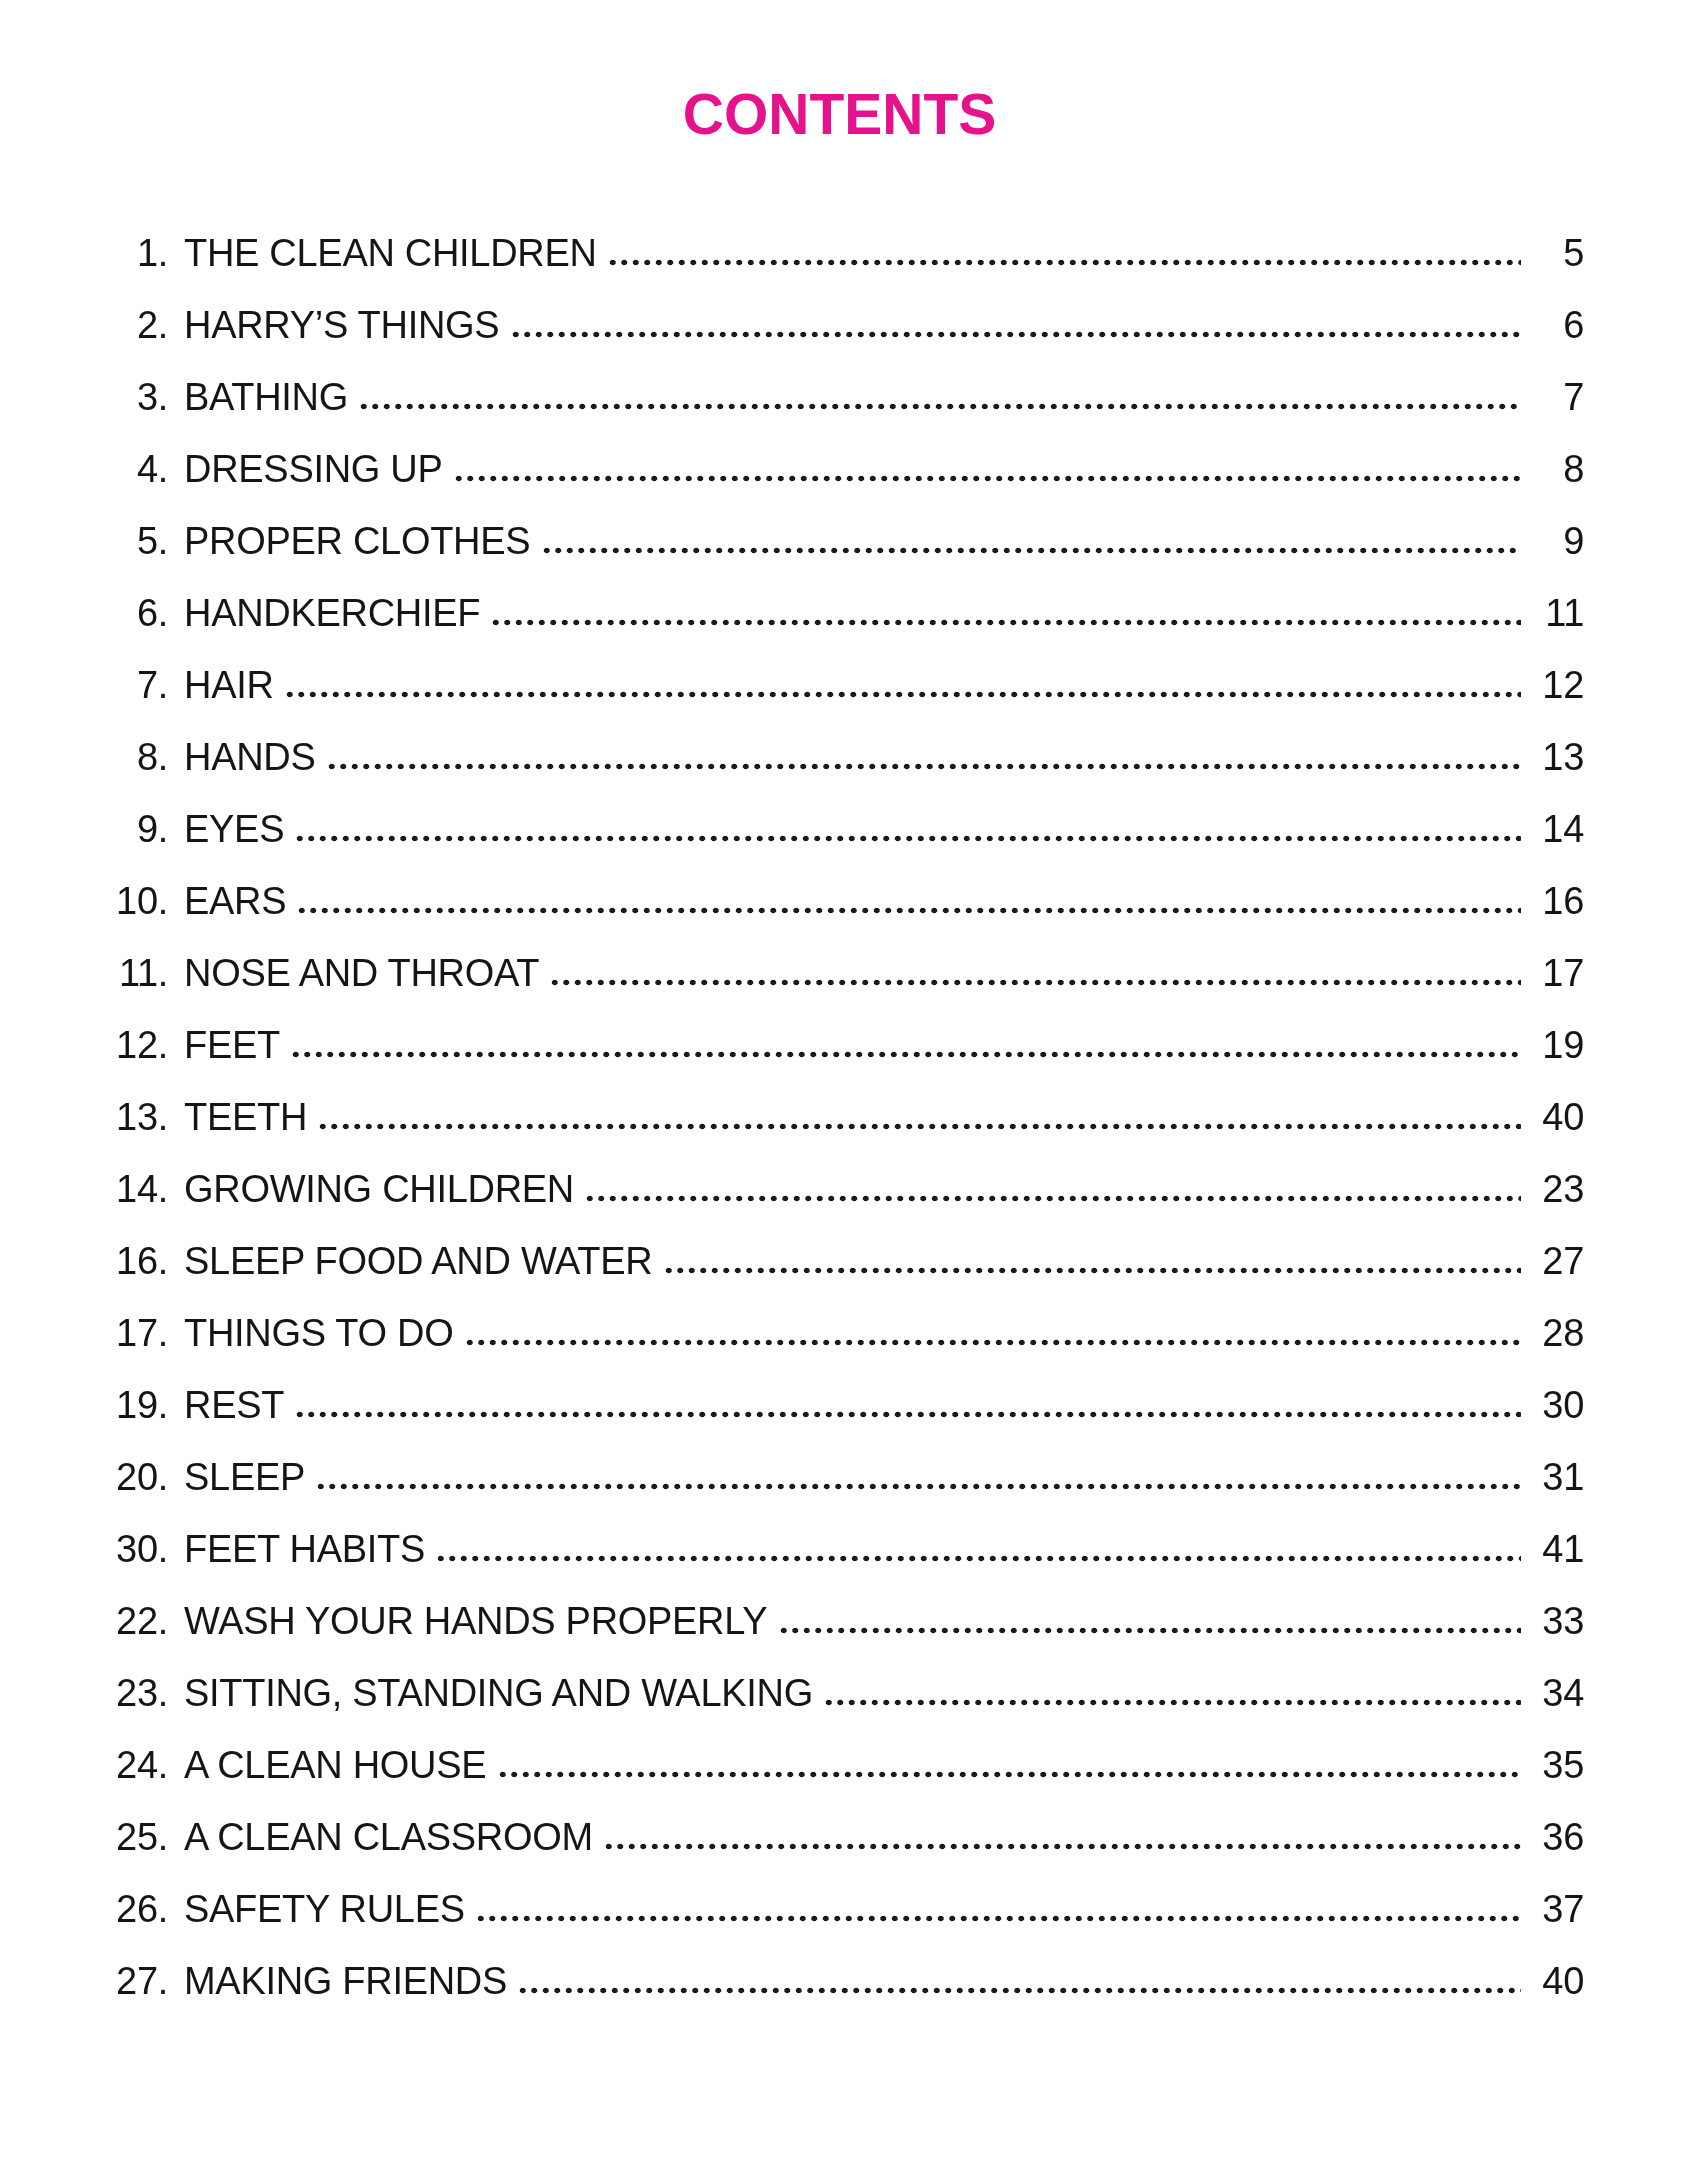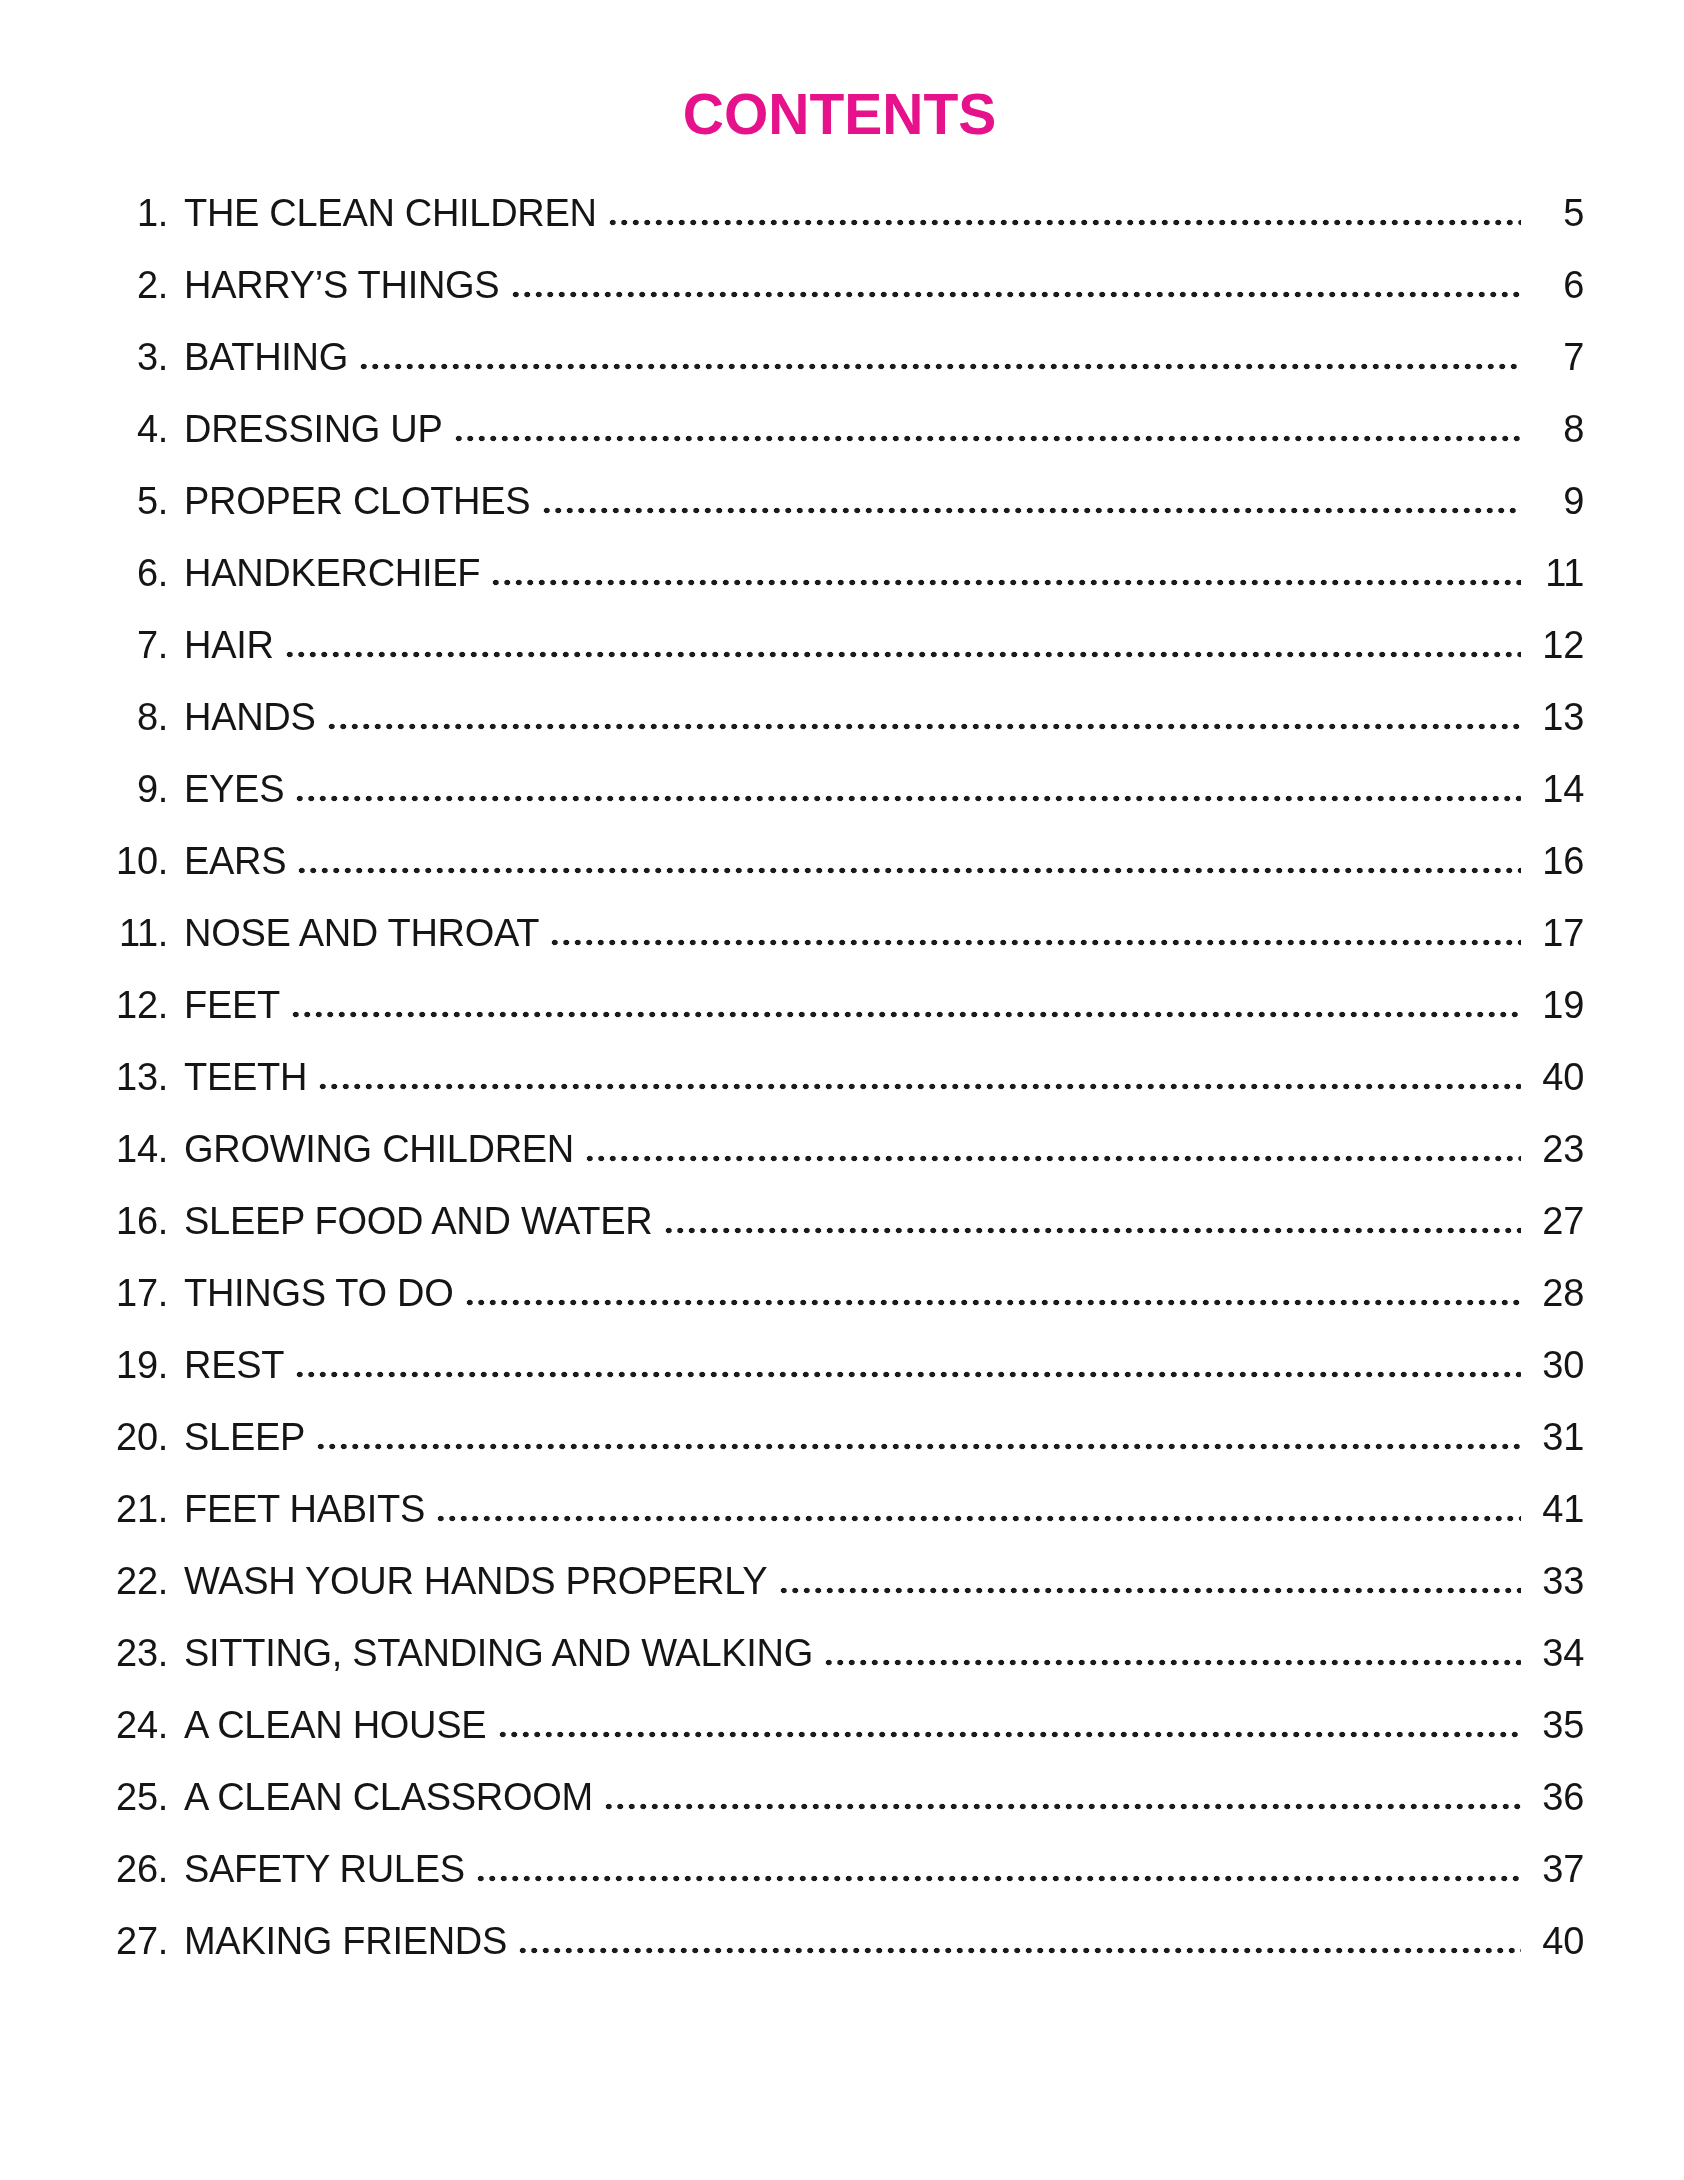--- a/index.html
+++ b/index.html
@@ -40,20 +40,21 @@
     letter-spacing: -0.3px;
     white-space: nowrap;
   }
   .num {
     flex: 0 0 73px;
     text-align: right;
     margin-right: 16px;
   }
   .entry-title {
     flex: 0 0 auto;
+    margin-top: 40px;
   }
   .dots {
     flex: 1 1 auto;
     height: 6.8px;
     margin: 0 8.5px 0 10.2px;
     background-image: radial-gradient(circle, #1b1b1b 2.6px, rgba(0,0,0,0) 3px);
     background-size: 11.5px 6.8px;
     background-repeat: repeat-x;
     background-position: left bottom;
   }
@@ -191,21 +192,21 @@
   </div>
 
   <div class="row">
     <span class="num">20.</span>
     <span class="entry-title">SLEEP</span>
     <span class="dots"></span>
     <span class="pagenum">31</span>
   </div>
 
   <div class="row">
-    <span class="num">21.</span>
+    <span class="num">30.</span>
     <span class="entry-title">FEET HABITS</span>
     <span class="dots"></span>
     <span class="pagenum">41</span>
   </div>
 
   <div class="row">
     <span class="num">22.</span>
     <span class="entry-title">WASH YOUR HANDS PROPERLY</span>
     <span class="dots"></span>
     <span class="pagenum">33</span>

